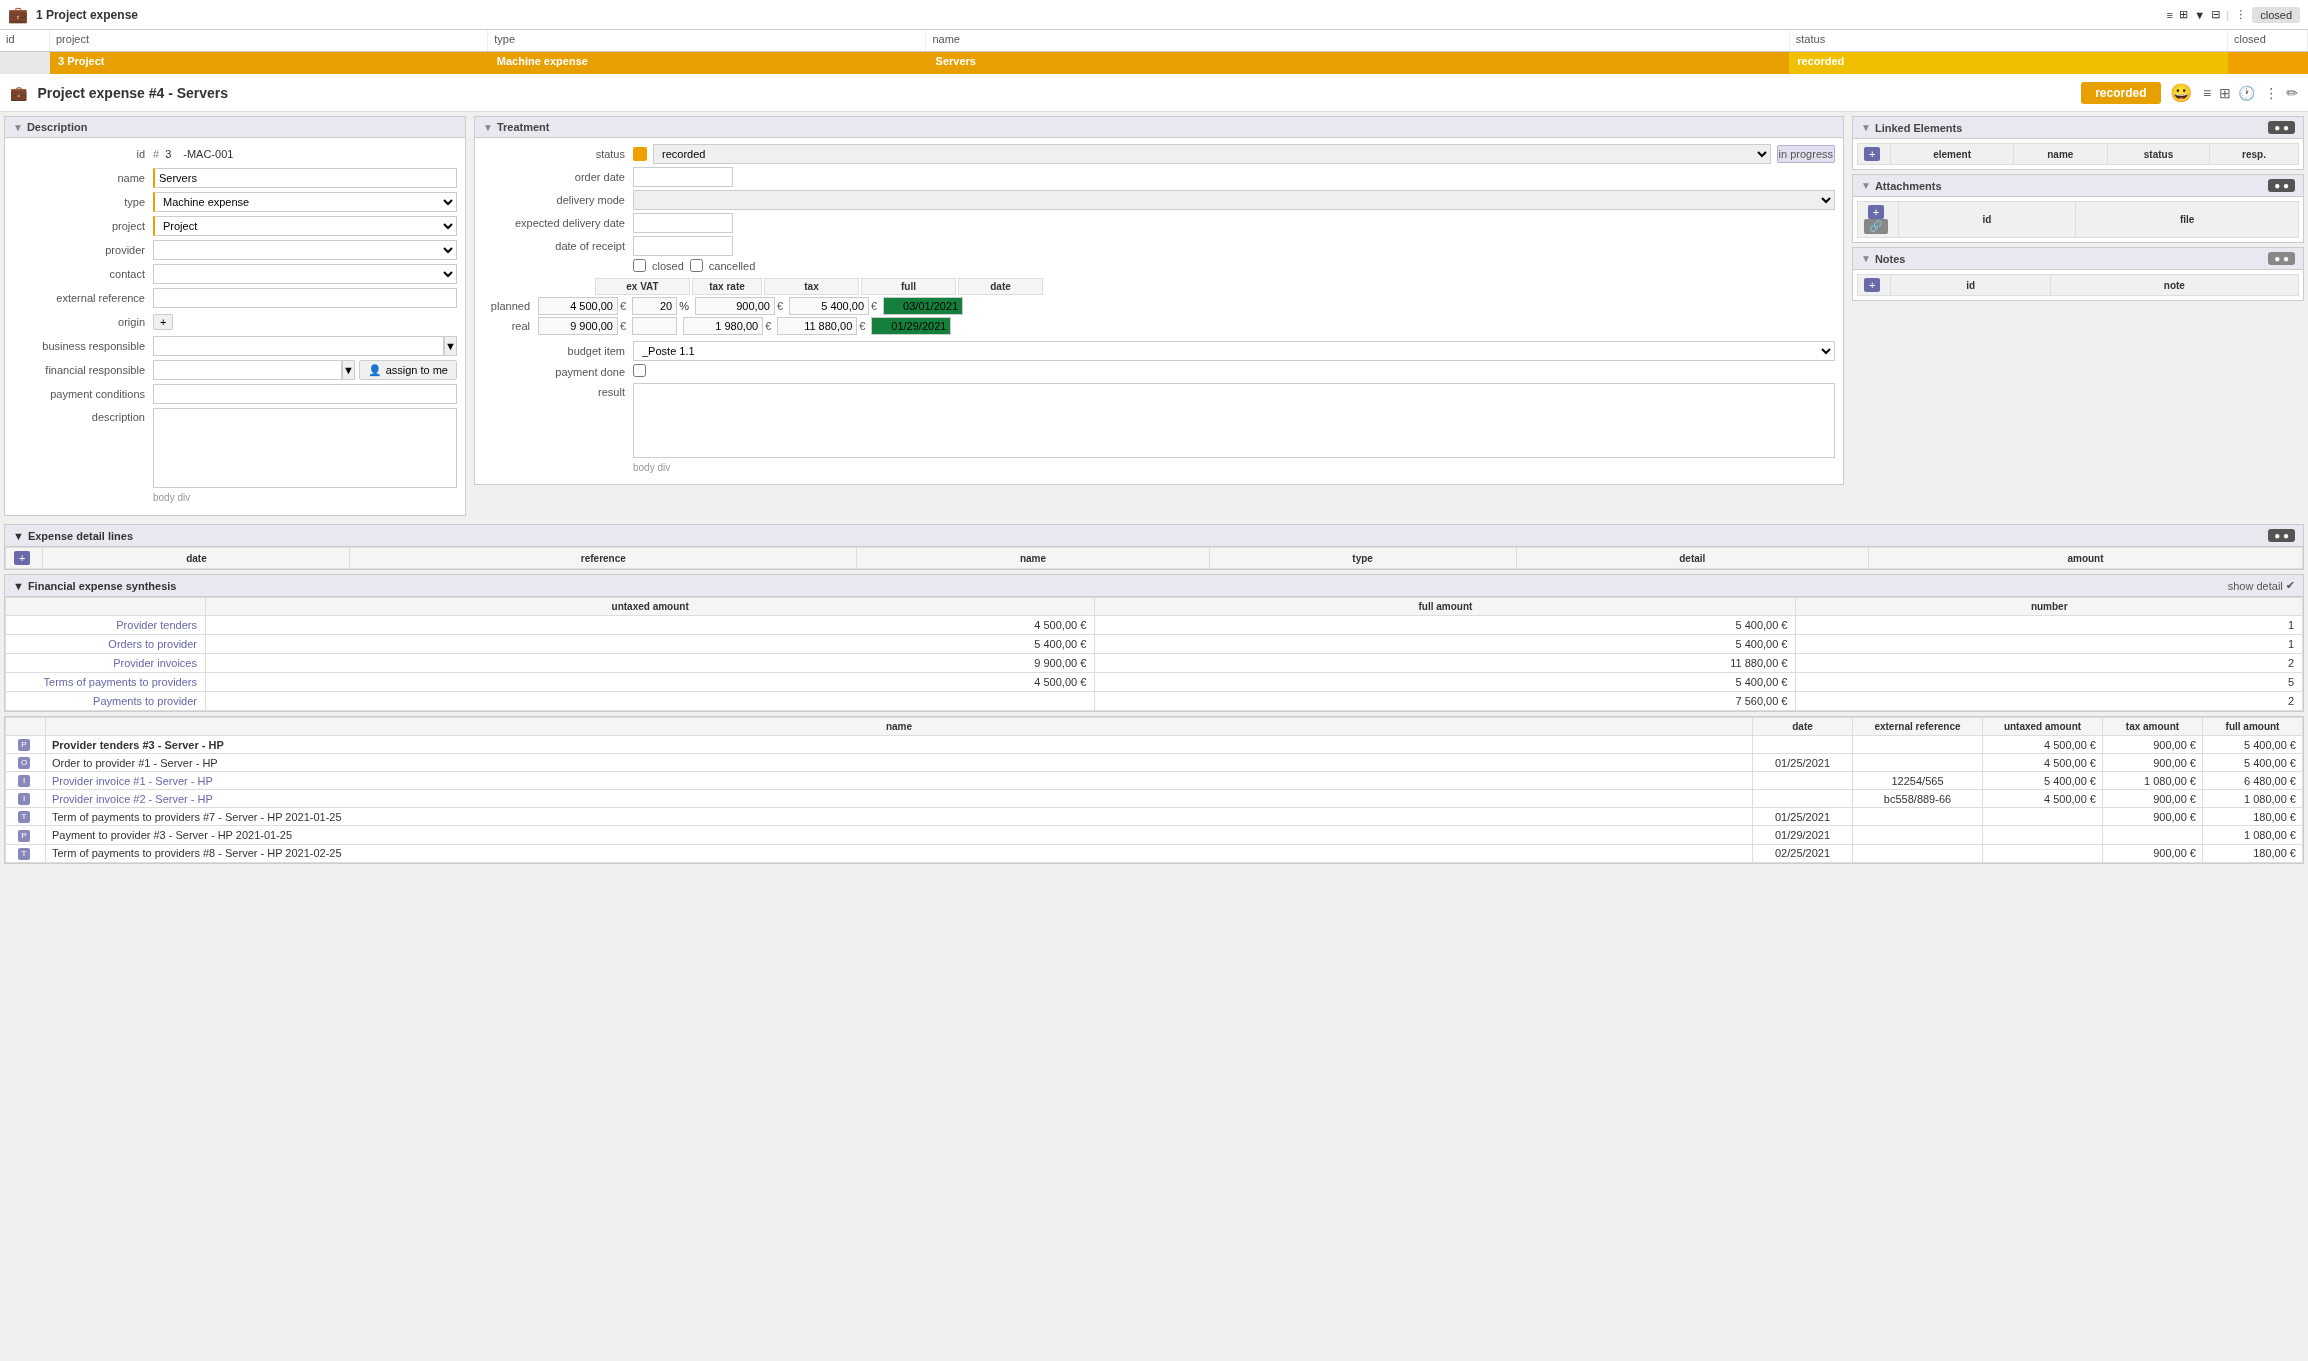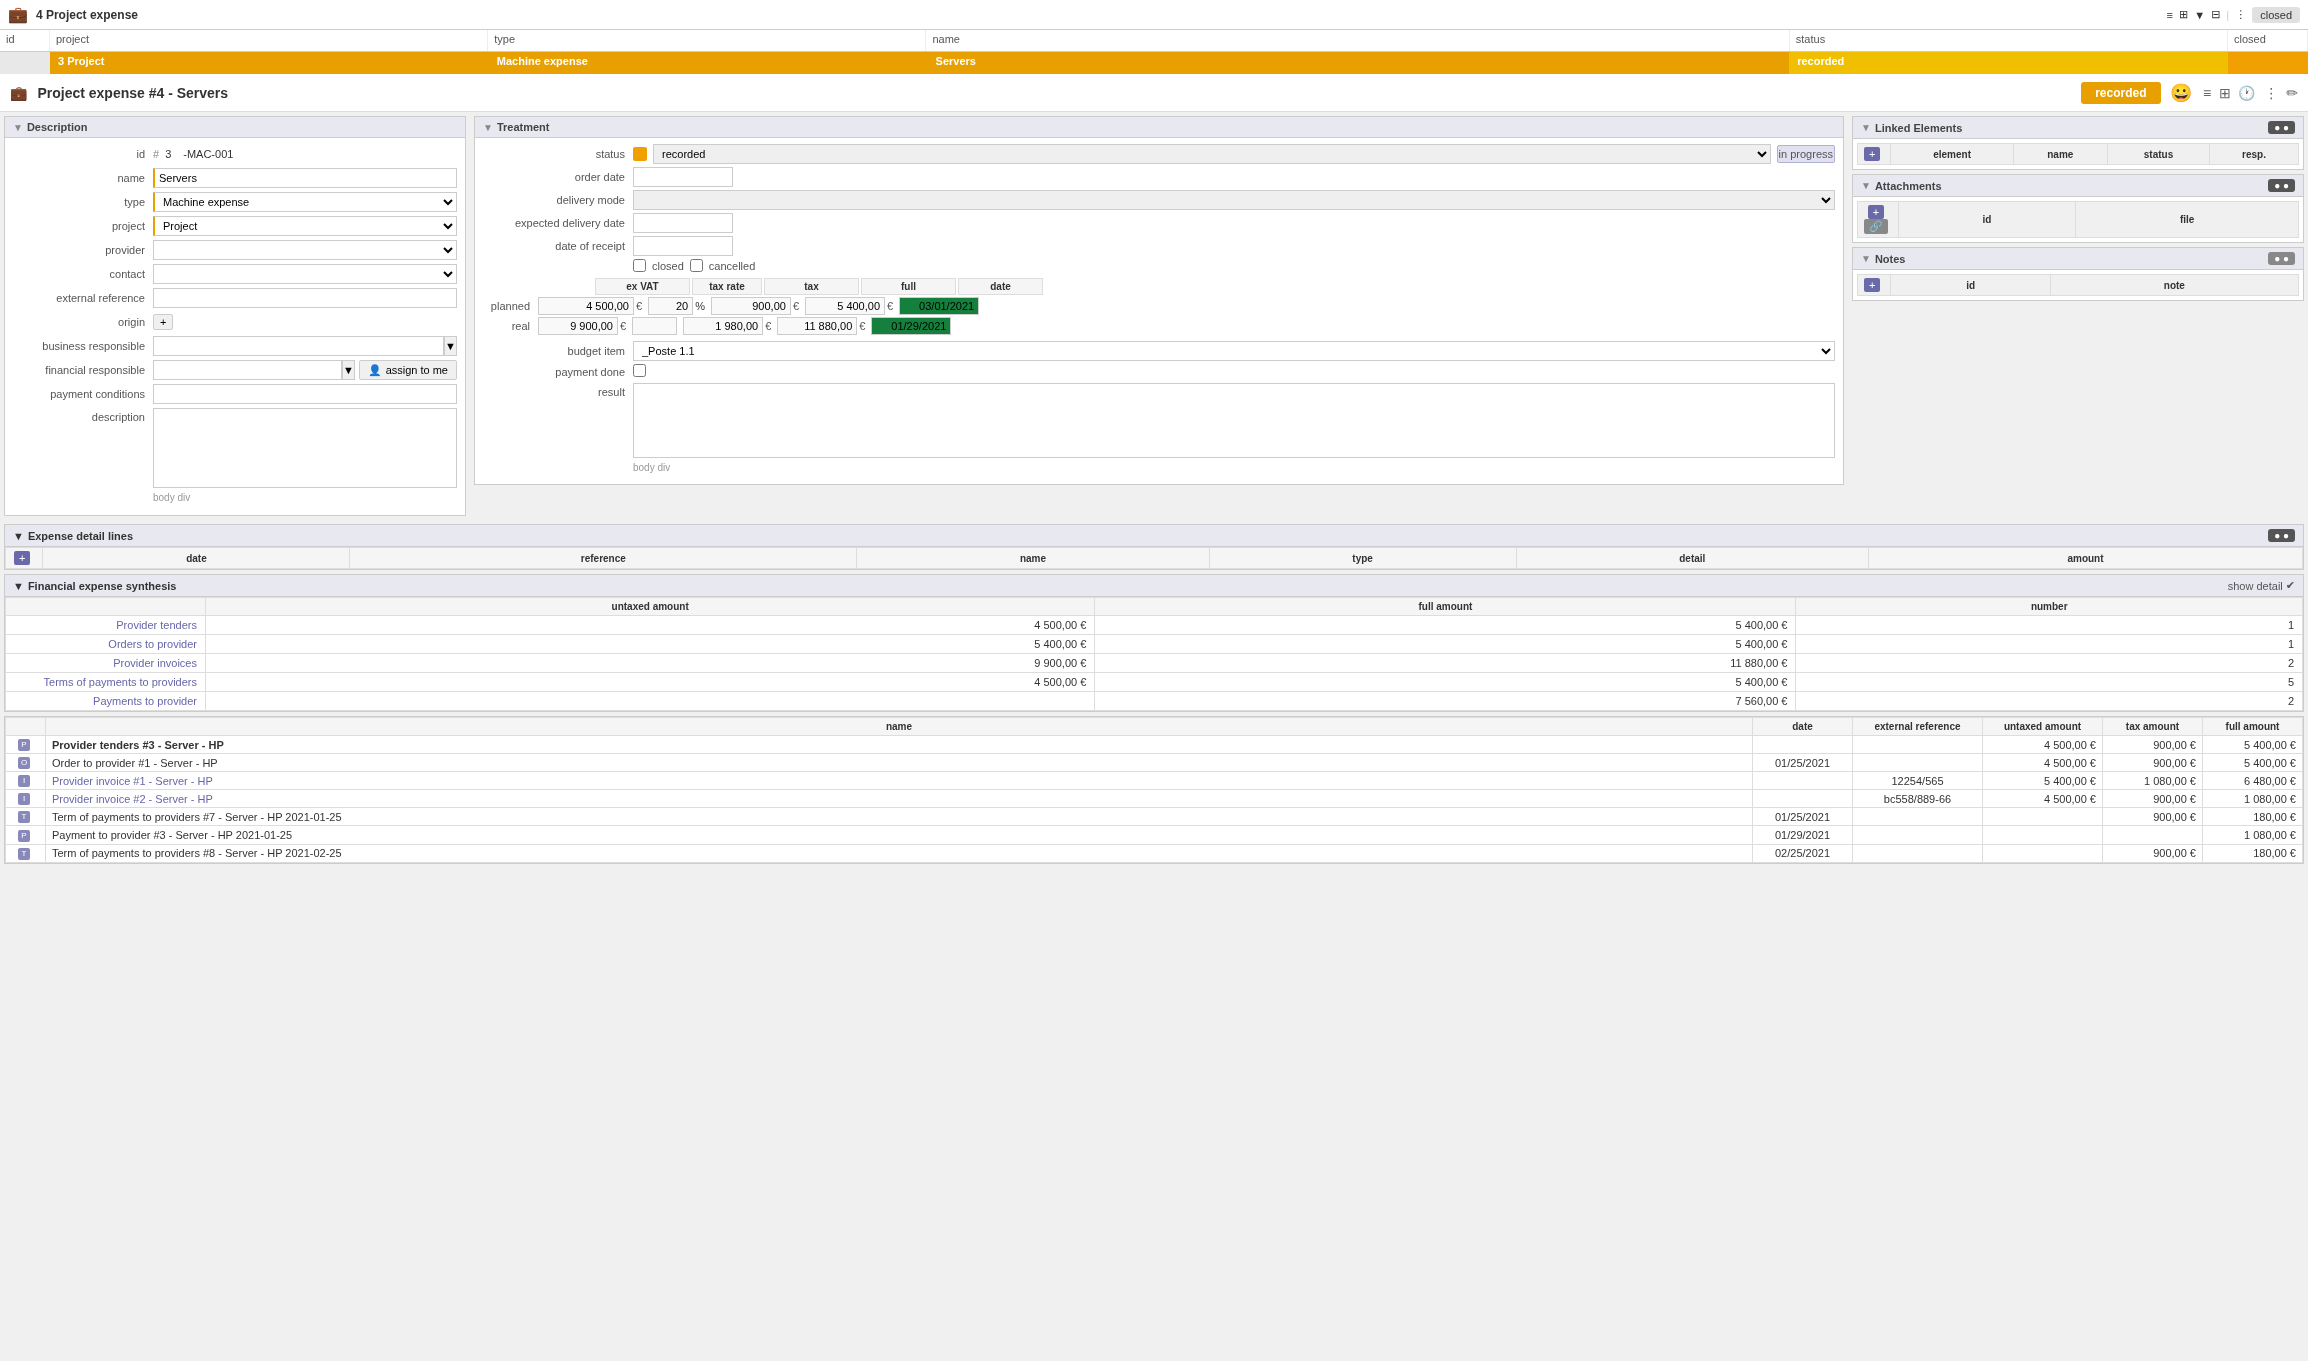--- a/index.html
+++ b/index.html
@@ -121,21 +121,21 @@
     .budget-select { border: 1px solid #ccc; padding: 2px 4px; font-size: 11px; width: 100%; height: 20px; background: #fff; }
 
     .assign-btn { background: #f0f0f0; border: 1px solid #ccc; padding: 2px 8px; cursor: pointer; font-size: 11px; border-radius: 2px; display: flex; align-items: center; gap: 4px; }
     .assign-icon { color: #6666aa; }
   </style>
 </head>
 <body>
 
 <div class="top-bar">
   <span style="font-size:16px;">💼</span>
-  <span class="top-bar-title">4 Project expense</span>
+  <span class="top-bar-title">1 Project expense</span>
   <div class="top-bar-icons">
     <span style="cursor:pointer;">≡</span>
     <span style="cursor:pointer;">⊞</span>
     <span style="cursor:pointer;">▼</span>
     <span style="cursor:pointer;">⊟</span>
     <span style="color:#ccc;">|</span>
     <span style="cursor:pointer;">⋮</span>
     <span class="top-bar-closed">closed</span>
   </div>
 </div>
@@ -346,21 +346,21 @@
             <div style="width:70px; text-align:center; font-size:10px; font-weight:bold; border:1px solid #ddd; background:#f5f5f5; padding:2px;">tax rate</div>
             <div style="width:95px; text-align:center; font-size:10px; font-weight:bold; border:1px solid #ddd; background:#f5f5f5; padding:2px;">tax</div>
             <div style="width:95px; text-align:center; font-size:10px; font-weight:bold; border:1px solid #ddd; background:#f5f5f5; padding:2px;">full</div>
             <div style="width:85px; text-align:center; font-size:10px; font-weight:bold; border:1px solid #ddd; background:#f5f5f5; padding:2px;">date</div>
           </div>
         </div>
 
         <div class="pr-row">
           <div class="pr-label">planned</div>
           <div class="pr-field">
-            <input type="text" style="border: 1px solid rgb(204, 204, 204); padding: 2px 4px; font-size: 11px; width: 96px; text-align: right; background: rgb(249, 249, 249);" value="4 500,00">
+            <input type="text" style="border: 1px solid rgb(204, 204, 204); padding: 2px 4px; font-size: 11px; width: 80px; text-align: right; background: rgb(249, 249, 249);" value="4 500,00">
             <span class="currency">€</span>
           </div>
           <div class="pr-field">
             <input type="text" style="border: 1px solid rgb(204, 204, 204); padding: 2px 4px; font-size: 11px; width: 45px; text-align: right; background: rgb(249, 249, 249);" value="20">
             <span>%</span>
           </div>
           <div class="pr-field">
             <input type="text" style="border: 1px solid rgb(204, 204, 204); padding: 2px 4px; font-size: 11px; width: 80px; text-align: right; background: rgb(249, 249, 249);" value="900,00">
             <span class="currency">€</span>
           </div>

